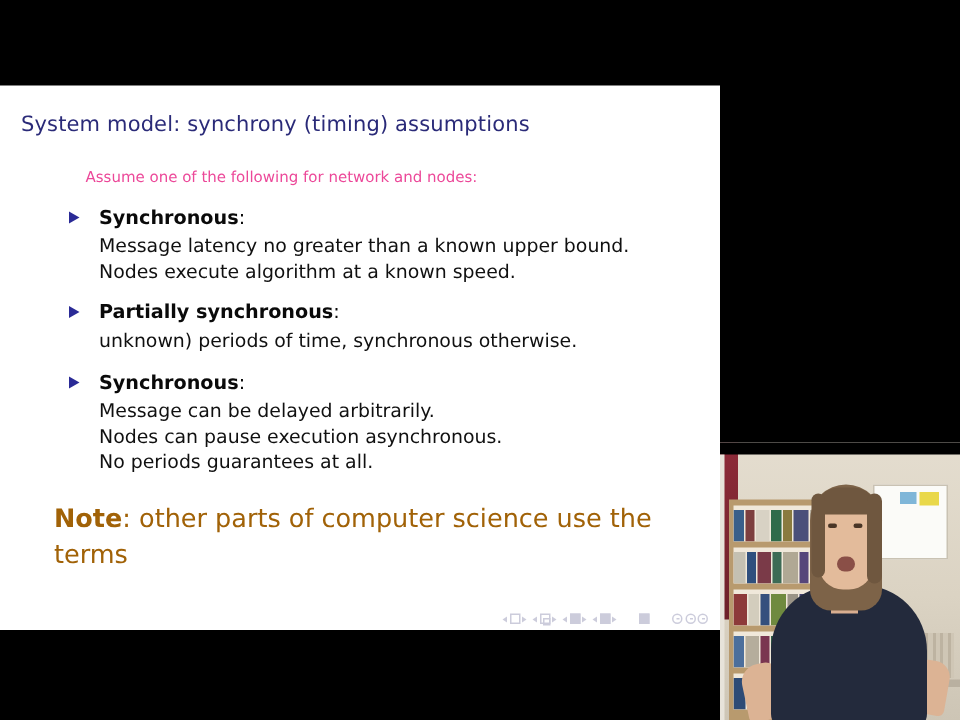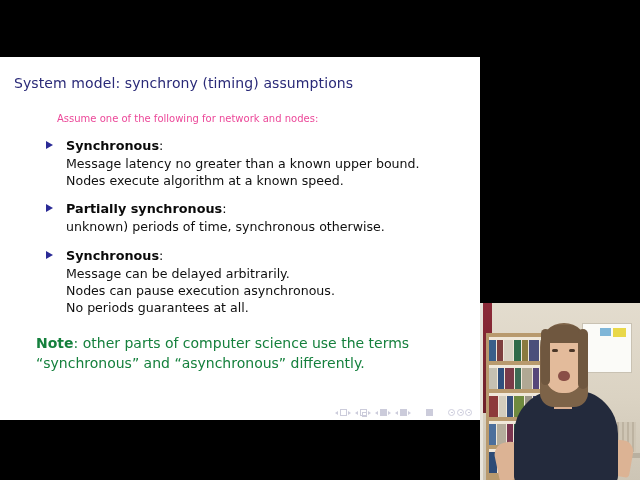--- a/index.html
+++ b/index.html
@@ -94,22 +94,22 @@
     color: #101010;
     line-height: 1.38;
     margin: 0;
   }
 
   #note-block {
     margin: 17px 0 0 36px;
     width: 420px;
   }
   .note-line {
-    font-size: 14px;
-    color: #15803d;
+    font-size: 17px;
+    color: #a16207;
     line-height: 1.42;
     margin: 0;
   }
   .note-strong {
     font-weight: bold;
   }
 
   
   #nav-symbols {
     position: absolute;
@@ -411,21 +411,20 @@
       <div class="bullet-block">
         <span class="bullet-marker"></span>
         <p class="bullet-head"><span>Synchronous</span><span class="colon">:</span></p>
         <p class="bullet-line">Message can be delayed arbitrarily.</p>
         <p class="bullet-line">Nodes can pause execution asynchronous.</p>
         <p class="bullet-line">No periods guarantees at all.</p>
       </div>
 
       <div id="note-block">
         <p class="note-line"><span class="note-strong">Note</span><span>: other parts of computer science use the terms</span></p>
-        <p class="note-line">“synchronous” and “asynchronous” differently.</p>
       </div>
 
     </div>
 
     <div id="nav-symbols">
       <div class="nav-group">
         <span class="nav-arrow left"></span>
         <span class="nav-box"></span>
         <span class="nav-arrow right"></span>
       </div>

